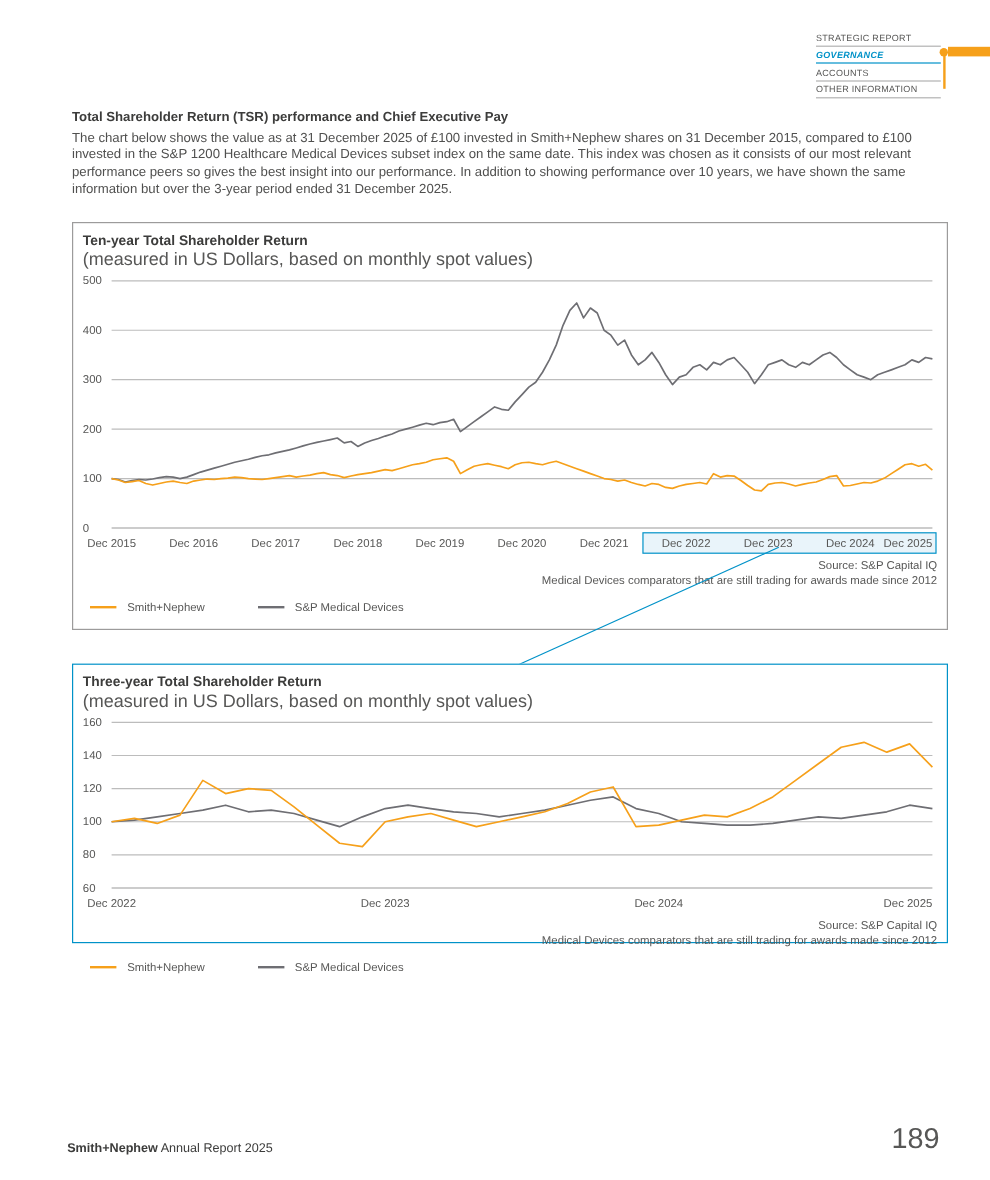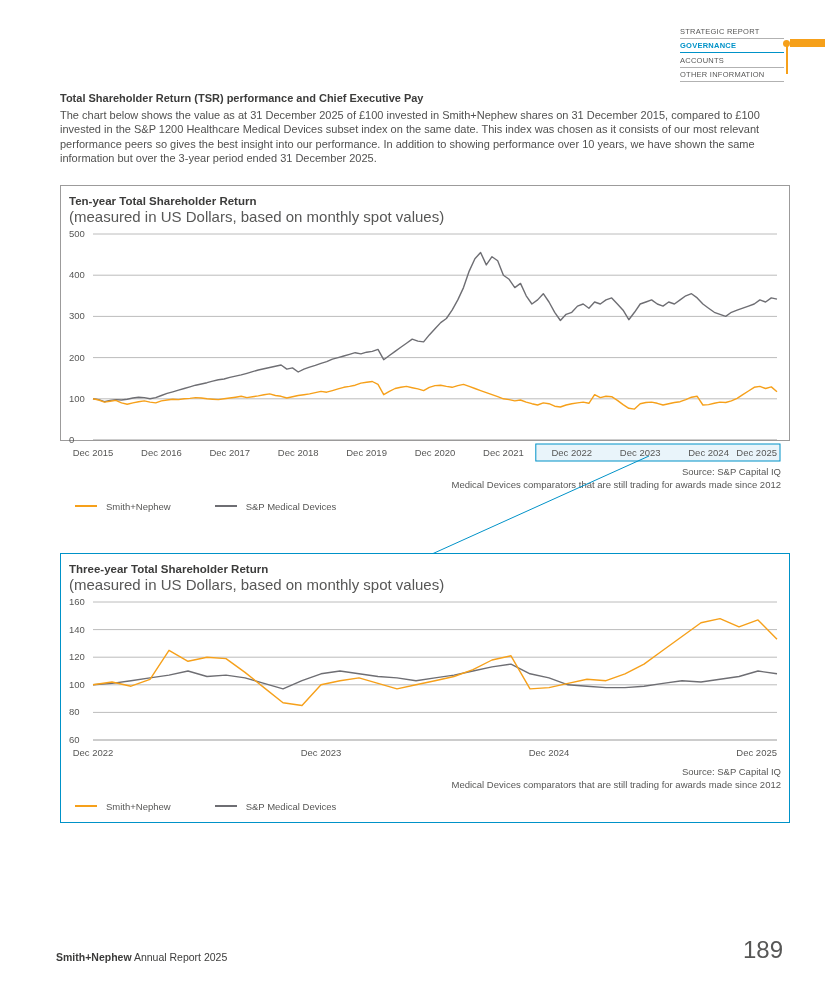--- a/index.html
+++ b/index.html
@@ -3,31 +3,31 @@
 <meta charset="utf-8">
 <style>
   * { margin:0; padding:0; box-sizing:border-box; }
   html,body { background:#ffffff; }
   body { font-family:"Liberation Sans", sans-serif; }
   .page { position:relative; width:825px; height:983px; background:#fff; overflow:hidden; color:#3c3c3b; }
 
   
   .nav { position:absolute; left:680px; top:24px; width:104px; }
   .nav-item { font-size:7.5px; letter-spacing:.25px; color:#575756; padding:2.5px 0 2px 0; border-bottom:1px solid #b2b2b2; cursor:pointer; }
-  .nav-item.active { color:#0092C8; font-weight:700; border-bottom-color:#0092C8; }
+  .nav-item.active { color:#0092C8; font-weight:700; border-bottom-color:#0092C8;font-style:italic; }
   .deco-bar   { position:absolute; left:790px; top:39px; width:35px; height:8px; background:#F6A01A; }
   .deco-dot   { position:absolute; left:783px; top:40px; width:7px; height:7px; border-radius:50%; background:#F6A01A; }
   .deco-vline { position:absolute; left:786px; top:46px; width:2px; height:28px; background:#F6A01A; }
 
   .heading { position:absolute; left:60px; top:92px; font-size:11px; font-weight:700; color:#3c3c3b; }
   .intro   { position:absolute; left:60px; top:108px; width:722px; font-size:11px; line-height:1.3; color:#50504f; }
 
   .panel { position:absolute; left:60px; width:730px; border:1px solid #9c9b9b; padding:8px; background:#fff; }
-  .panel1 { top:185px; height:256px; }
-  .panel2 { top:553px; height:270px; border:1px solid #0092C8; }
+  .panel1 { top:185px; height:340px; }
+  .panel2 { top:553px; height:233px; border:1px solid #0092C8; }
   .chart-title { font-size:11.5px; font-weight:700; color:#3c3c3b; line-height:15px; }
   .chart-sub   { font-size:15px; color:#575756; line-height:15px; margin-bottom:2px; }
 
   svg { display:block; overflow:visible; }
   .grid { stroke:#bcbcbc; stroke-width:1; }
   .axis { stroke:#9a9a9a; stroke-width:1; }
   .ylab, .xlab { font-size:9.5px; fill:#575756; }
   .hl-rect { fill:#E9F4FA; stroke:#0092C8; stroke-width:1; }
 
   .src { font-size:9.5px; color:#575756; line-height:1.35;text-align:right; }

